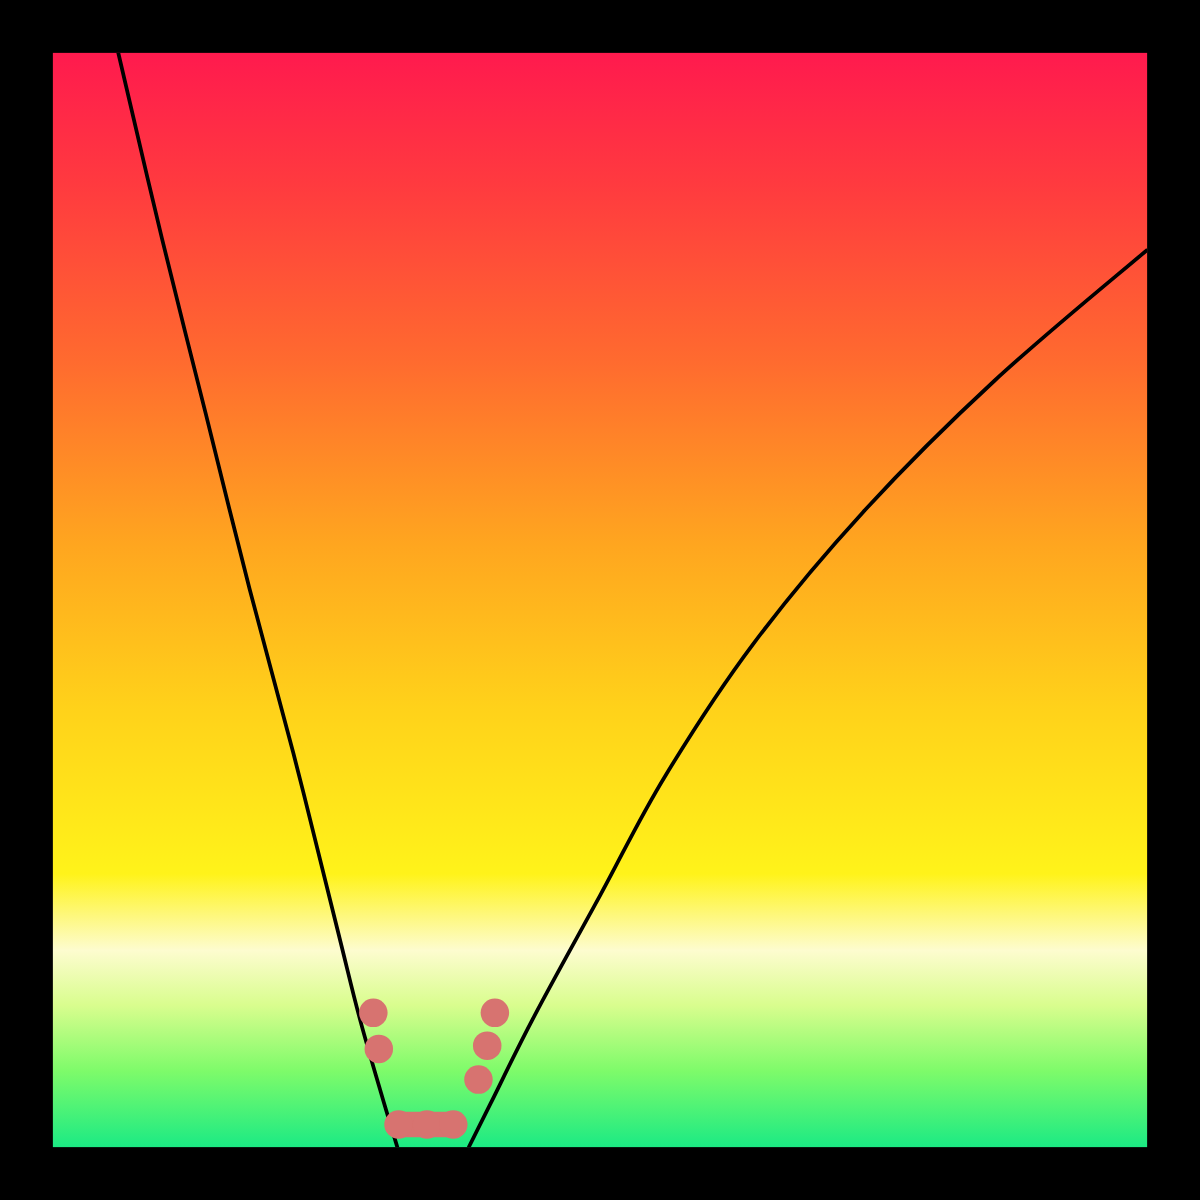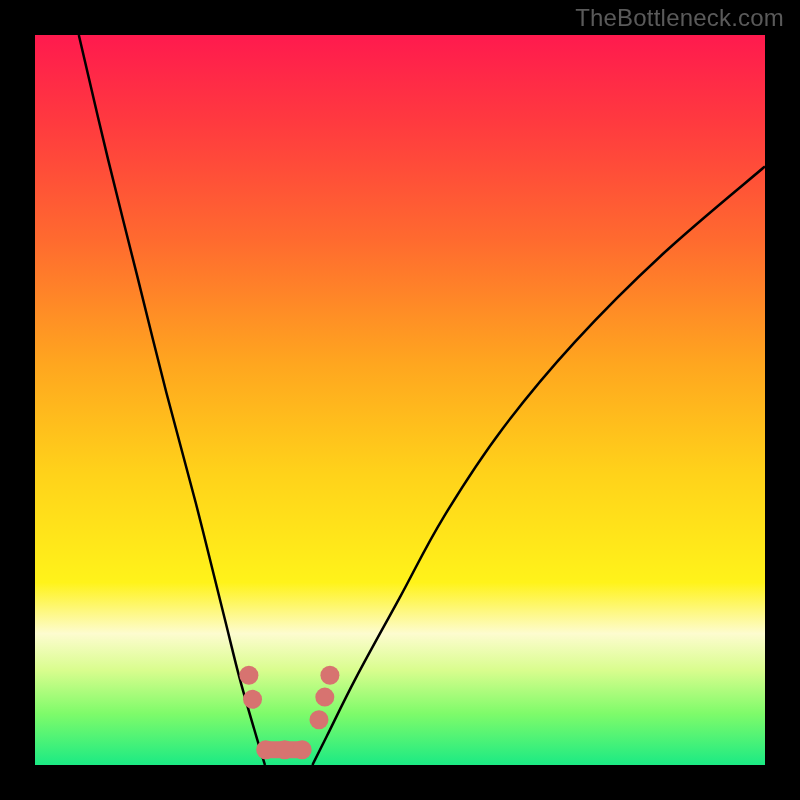--- a/index.html
+++ b/index.html
@@ -54,21 +54,20 @@
     stroke-width: 17;
     stroke-linecap: round;
     fill: none;
   }
 </style>
 </head>
 <body>
 
 <div class="frame">
 
-  <div class="attribution">TheBottleneck.com</div>
 
   <div class="plot-area">
     <svg class="gradient-bg" viewBox="0 0 730 730" preserveAspectRatio="none">
       <defs>
         <linearGradient id="bg-grad" x1="0" y1="0" x2="0" y2="1">
             <stop offset="0%" stop-color="#ff1a4e"></stop>
             <stop offset="12%" stop-color="#ff3a3f"></stop>
             <stop offset="28.000000000000004%" stop-color="#ff6a2f"></stop>
             <stop offset="45%" stop-color="#ffa61f"></stop>
             <stop offset="60%" stop-color="#ffd21a"></stop>

